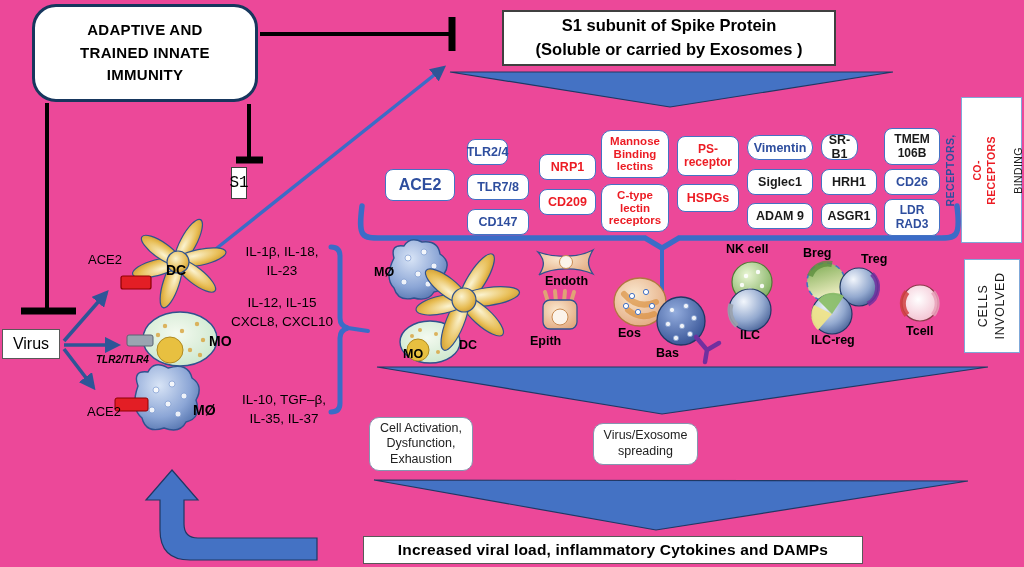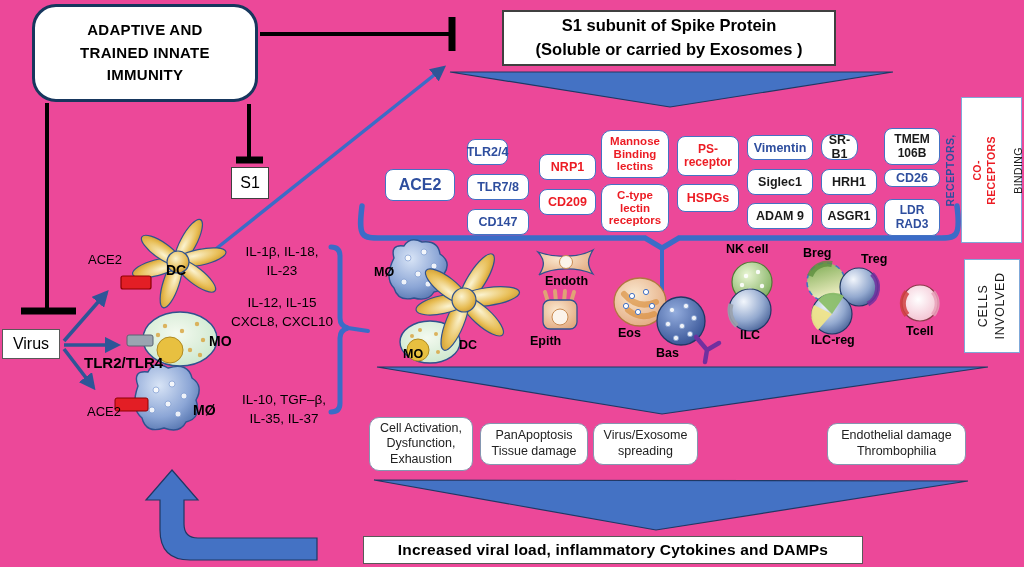--- a/index.html
+++ b/index.html
@@ -5,21 +5,21 @@
   html,body{margin:0;padding:0;background:#fff;}
   .canvas{position:relative;width:1024px;height:567px;background:#ec4899;overflow:hidden;
           font-family:"Liberation Sans", sans-serif;color:#000;}
   svg.artwork{position:absolute;left:0;top:0;z-index:0;}
   .box{position:absolute;background:#fff;display:flex;align-items:center;justify-content:center;
        text-align:center;white-space:pre-line;z-index:2;box-sizing:border-box;}
   #adaptive-box{left:32px;top:4px;width:226px;height:98px;border:3.5px solid #17375E;
        border-radius:24px;font-size:15px;font-weight:bold;line-height:1.5;letter-spacing:.3px;}
   #s1-main-box{left:502px;top:10px;width:334px;height:56px;border:2px solid #404040;
        font-size:16.5px;font-weight:bold;line-height:1.45;}
-  #s1-small-box{left:231px;top:167px;width:38px;height:32px;border:1.6px solid #404040;font-size:16px;}
+  #s1-small-box{left:231px;top:167px;width:16px;height:32px;border:1.6px solid #404040;font-size:16px;font-family:Liberation Mono, monospace;}
   #virus-box{left:2px;top:329px;width:58px;height:30px;border:1.6px solid #595959;font-size:16px;}
   #banner-box{left:363px;top:536px;width:500px;height:28px;border:1.6px solid #595959;
        font-size:15.5px;font-weight:bold;letter-spacing:.2px;}
   .rbox{position:absolute;background:#fff;border:1.6px solid #4472C4;border-radius:8px;
        display:flex;align-items:center;justify-content:center;text-align:center;
        font-weight:bold;font-size:12.5px;line-height:1.12;white-space:pre-line;z-index:2;box-sizing:border-box;}
   .t-blue{color:#2E4E9E;} .t-red{color:#EC1C24;} .t-black{color:#1a1a1a;}
   .obox{position:absolute;background:#fff;border:1.6px solid #8496B0;border-radius:10px;
        display:flex;align-items:center;justify-content:center;text-align:center;
        font-size:12.5px;color:#222;line-height:1.25;white-space:pre-line;z-index:2;box-sizing:border-box;}
@@ -267,21 +267,21 @@
 IMMUNITY</div>
   <div class="box" id="s1-main-box">S1 subunit of Spike Protein
 (Soluble or carried by Exosomes )</div>
   <div class="box" id="s1-small-box">S1</div>
   <div class="box" id="virus-box">Virus</div>
   <div class="box" id="banner-box">Increased viral load, inflammatory Cytokines and DAMPs</div>
 
   <div class="lbl rg" style="left:88px;top:252px;">ACE2</div>
   <div class="lbl" style="left:166px;top:262px;font-size:14px;">DC</div>
   <div class="lbl" style="left:209px;top:333px;font-size:14px;">MO</div>
-  <div class="lbl" style="left:84px;top:354px;font-size:15px;">TLR2/TLR4</div>
+  <div class="lbl" style="left:96px;top:354px;font-size:10px;font-style:italic;">TLR2/TLR4</div>
   <div class="lbl rg" style="left:87px;top:404px;">ACE2</div>
   <div class="lbl" style="left:193px;top:402px;font-size:14px;">MØ</div>
 
   <div class="cyt" style="left:228px;top:243px;width:108px;">IL-1β, IL-18,
 IL-23</div>
   <div class="cyt" style="left:222px;top:294px;width:120px;">IL-12, IL-15
 CXCL8, CXCL10</div>
   <div class="cyt" style="left:226px;top:391px;width:116px;">IL-10, TGF–β,
 IL-35, IL-37</div>
 
@@ -293,29 +293,29 @@
   <div class="rbox t-red" style="left:539px;top:189px;width:57px;height:26px;">CD209</div>
   <div class="rbox t-red" style="left:601px;top:184px;width:68px;height:48px;font-size:11.5px;border-radius:10px;">C-type
 lectin
 receptors</div>
   <div class="rbox t-red" style="left:601px;top:130px;width:68px;height:48px;font-size:11.5px;border-radius:10px;">Mannose
 Binding
 lectins</div>
   <div class="rbox t-red" style="left:677px;top:136px;width:62px;height:40px;font-size:12px;">PS-
 receptor</div>
   <div class="rbox t-red" style="left:677px;top:184px;width:62px;height:28px;">HSPGs</div>
-  <div class="rbox t-blue" style="left:747px;top:135px;width:66px;height:25px;">Vimentin</div>
+  <div class="rbox t-blue" style="left:747px;top:135px;width:66px;height:25px;border-radius:12px;">Vimentin</div>
   <div class="rbox t-black" style="left:747px;top:169px;width:66px;height:26px;">Siglec1</div>
   <div class="rbox t-black" style="left:747px;top:203px;width:66px;height:26px;">ADAM 9</div>
   <div class="rbox t-black" style="left:821px;top:134px;width:37px;height:26px;border-radius:11px;">SR-B1</div>
   <div class="rbox t-black" style="left:821px;top:169px;width:56px;height:26px;">HRH1</div>
   <div class="rbox t-black" style="left:821px;top:203px;width:56px;height:26px;">ASGR1</div>
   <div class="rbox t-black" style="left:884px;top:128px;width:56px;height:37px;font-size:12px;">TMEM
 106B</div>
-  <div class="rbox t-blue" style="left:884px;top:169px;width:56px;height:18px;">CD26</div>
+  <div class="rbox t-blue" style="left:884px;top:169px;width:56px;height:26px;">CD26</div>
   <div class="rbox t-blue" style="left:884px;top:199px;width:56px;height:37px;font-size:12px;">LDR
 RAD3</div>
 
   <div class="side-box" id="side-receptors" style="left:961px;top:97px;width:61px;height:146px;">
     <div class="rot">
       <div class="srl1">RECEPTORS,</div>
       <div class="srl2">CO-RECEPTORS</div>
       <div class="srl3">BINDING MOLECULES</div>
     </div>
   </div>
@@ -334,20 +334,16 @@
   <div class="lbl sm" style="left:726px;top:242px;">NK cell</div>
   <div class="lbl sm" style="left:740px;top:328px;">ILC</div>
   <div class="lbl sm" style="left:803px;top:246px;">Breg</div>
   <div class="lbl sm" style="left:861px;top:252px;">Treg</div>
   <div class="lbl sm" style="left:811px;top:333px;">ILC-reg</div>
   <div class="lbl sm" style="left:906px;top:324px;">Tcell</div>
 
   <div class="obox" style="left:369px;top:417px;width:104px;height:54px;">Cell Activation,
 Dysfunction,
 Exhaustion</div>
-  <div class="obox" style="left:480px;top:423px;width:108px;height:42px;">PanApoptosis
-Tissue damage</div>
   <div class="obox" style="left:593px;top:423px;width:105px;height:42px;border-radius:10px;">Virus/Exosome
 spreading</div>
-  <div class="obox" style="left:827px;top:423px;width:139px;height:42px;">Endothelial damage
-Thrombophilia</div>
 
 </div>
 
 </body></html>

